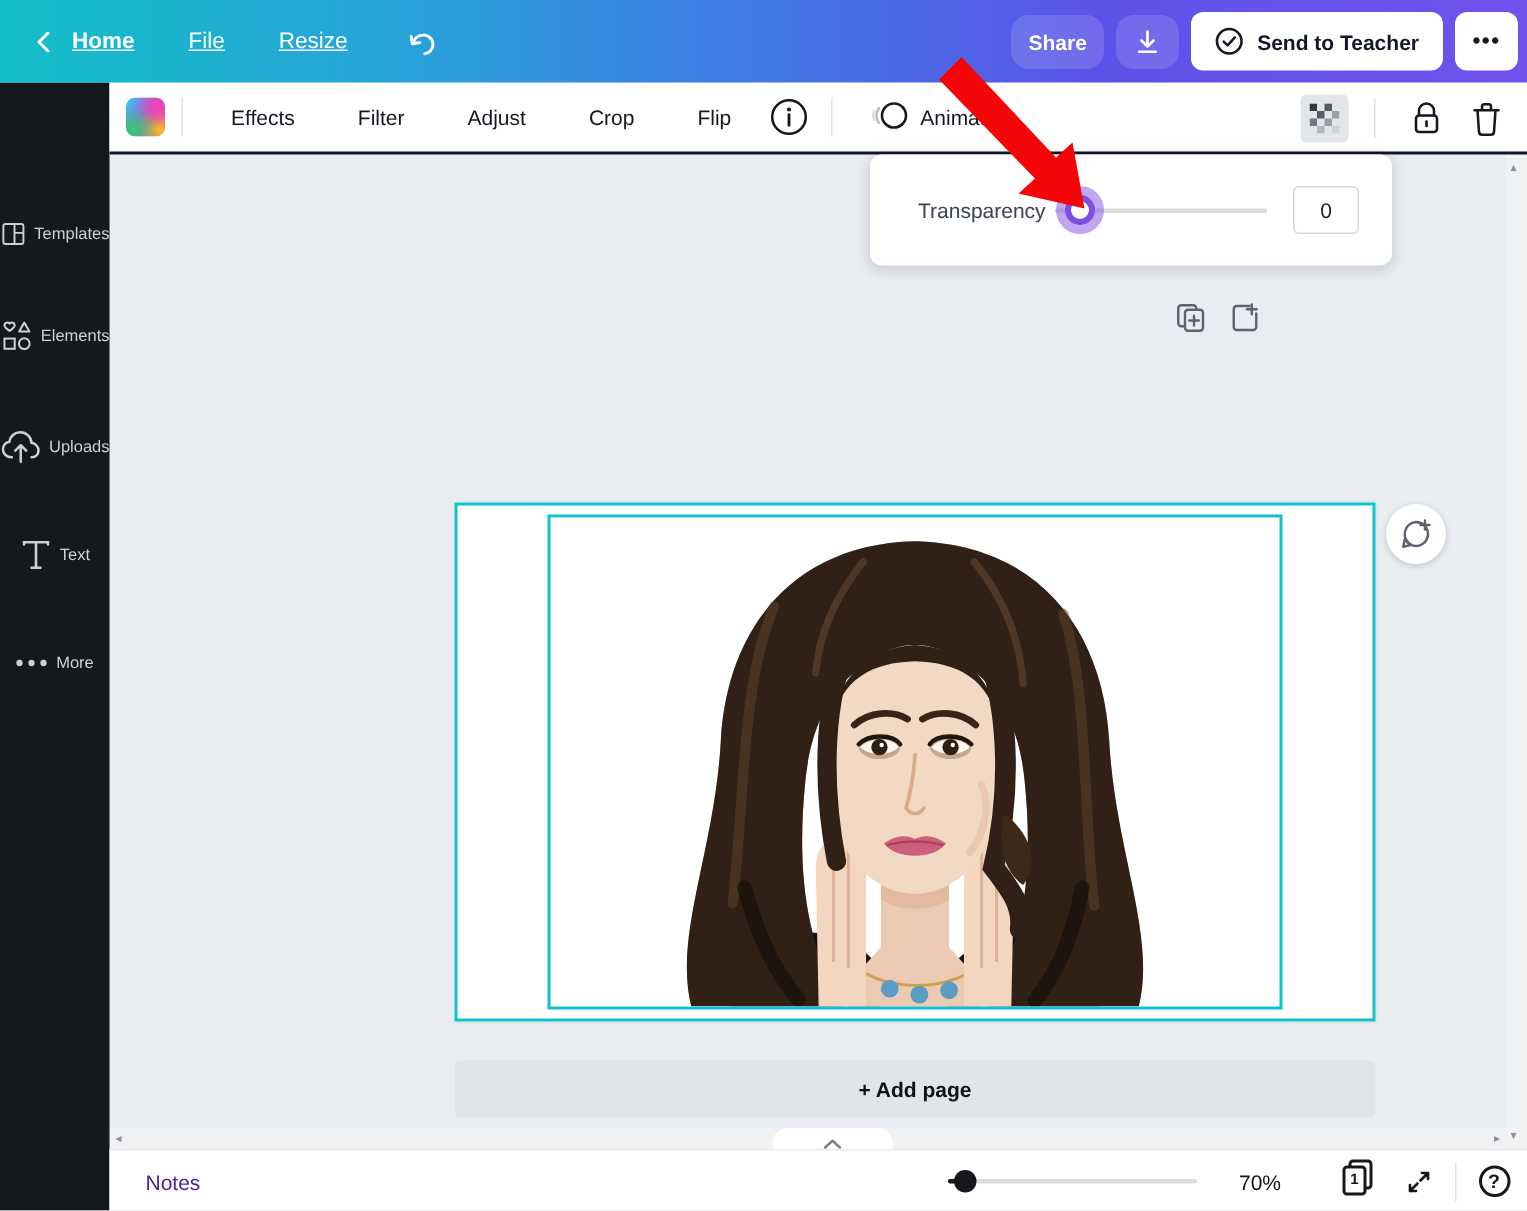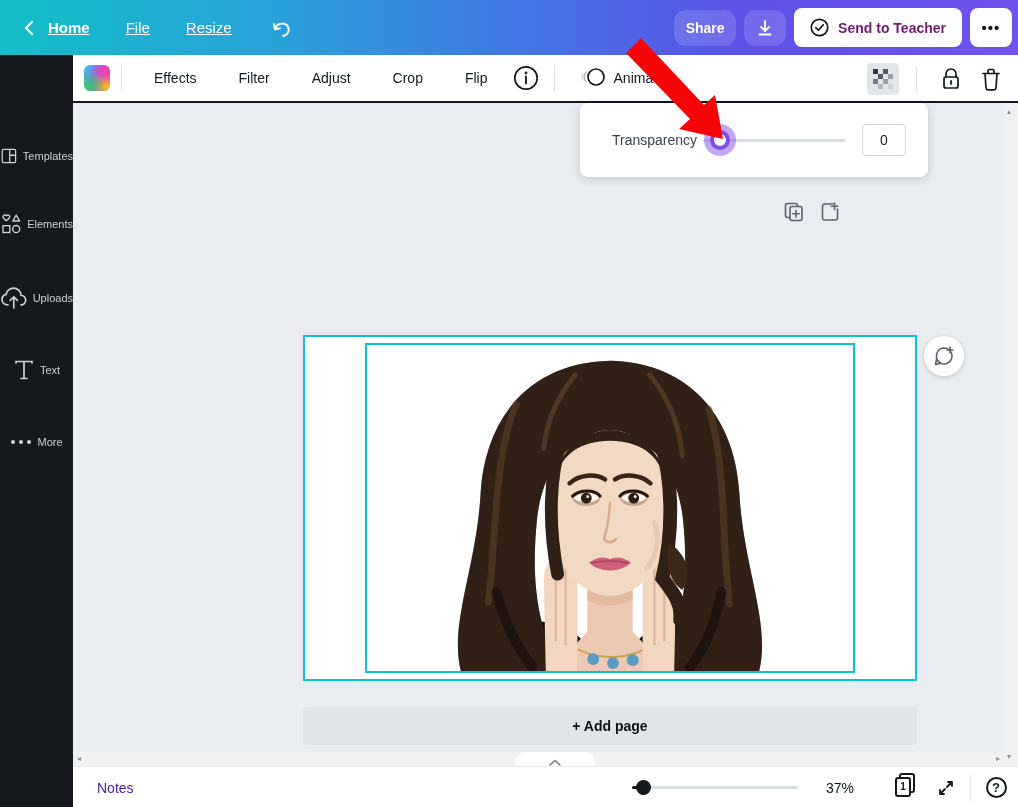--- a/index.html
+++ b/index.html
@@ -13,21 +13,21 @@
     display:flex; align-items:center; color:#fff; z-index:30; }
   .tb-left { display:flex; align-items:center; gap:0;text-decoration:underline; }
   .back-btn { width:34px; height:34px; margin-left:12px; display:flex; align-items:center; justify-content:center; cursor:pointer; }
   .tb-item { color:#fff; font-size:15px; padding:0 18px; cursor:pointer; }
   .tb-item.bold { font-weight:700; padding-left:2px; }
   .undo-btn { width:36px; height:36px; margin-left:14px; display:flex; align-items:center; justify-content:center; cursor:pointer; }
   .tb-right { position:absolute; right:6px; top:0; height:55px; display:flex; align-items:center; gap:8px; }
   .purple-btn { background:rgba(255,255,255,0.14); border-radius:12px; height:36px; display:flex; align-items:center; justify-content:center; color:#fff; font-size:14px; font-weight:700; cursor:pointer; }
   .share-btn { width:62px; }
   .dl-btn { width:42px; }
-  .white-btn { background:#fff; border-radius:8px; height:39px; display:flex; align-items:center; justify-content:center; color:#701a75; font-size:14px; font-weight:600; cursor:pointer; }
+  .white-btn { background:#fff; border-radius:8px; height:39px; display:flex; align-items:center; justify-content:center; color:#0f172a; font-size:14px; font-weight:600; cursor:pointer; }
   .send-btn { padding:0 16px; gap:9px; }
   .more-btn { width:42px; font-size:15px; letter-spacing:1px; color:#15181e; }
 
   
   .sidebar { position:absolute; left:0; top:55px; width:73px; height:752px; background:#15181c; z-index:20; }
   .side-item { position:absolute; left:0; width:73px; height:62px; display:flex; flex-direction:row; align-items:center; justify-content:center; gap:5px; cursor:pointer; }
   .side-item svg { display:block; }
   .side-label { font-size:11px; color:#cdd1d5; }
 
   
@@ -341,21 +341,21 @@
         <path d="M1 6 L6 1.5 L11 6" stroke="#7a7f86" stroke-width="1.6" fill="none" stroke-linecap="round" stroke-linejoin="round"></path>
       </svg>
   </div>
 
   <div class="bottombar">
     <div class="notes">Notes</div>
     <div class="zoom-track">
         <div class="zoom-fill"></div>
       </div>
     <div class="zoom-dot"></div>
-    <div class="zoom-pct">37%</div>
+    <div class="zoom-pct">70%</div>
     <div class="bb-icon" style="left:815px; width:36px;">
       <div style="position:relative; width:22px; height:22px;">
         <div class="pagebadge-back"></div>
         <div class="pagebadge" style="position:absolute; left:0; top:0;">
             <span>1</span>
           </div>
       </div>
     </div>
     <div class="bb-icon" style="left:855px; width:36px;">
       <svg width="18" height="18" viewBox="0 0 18 18">

